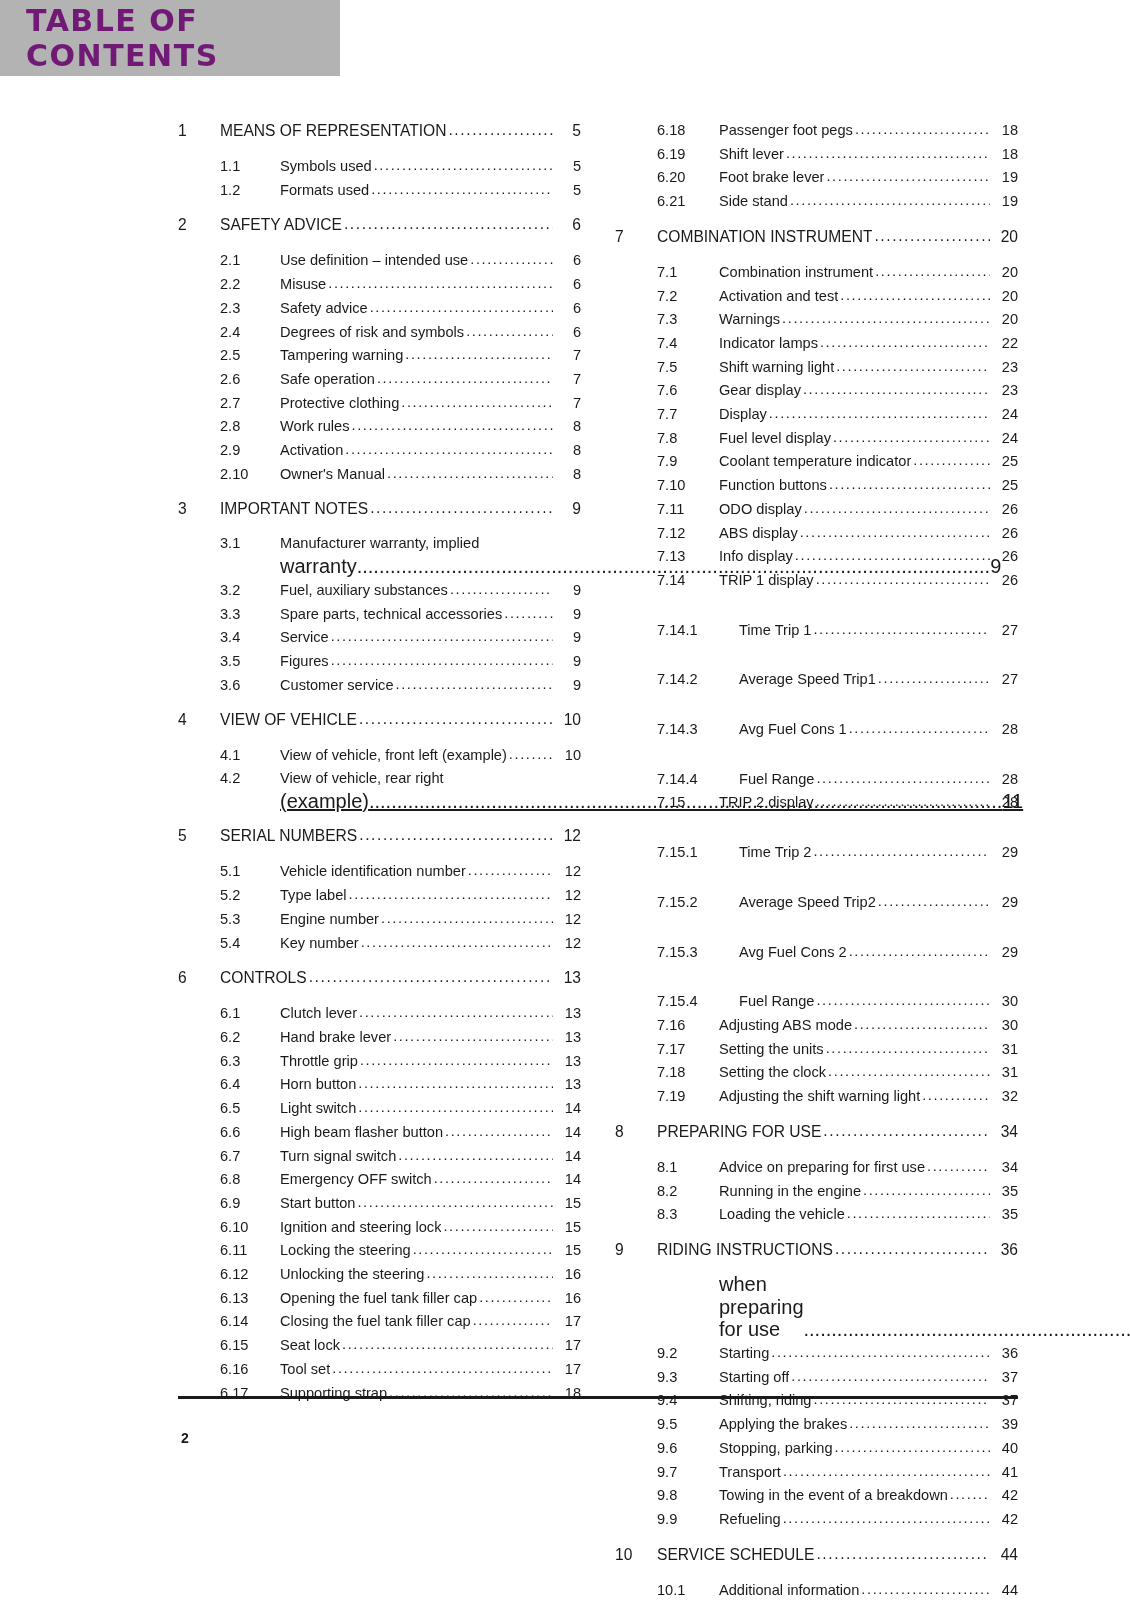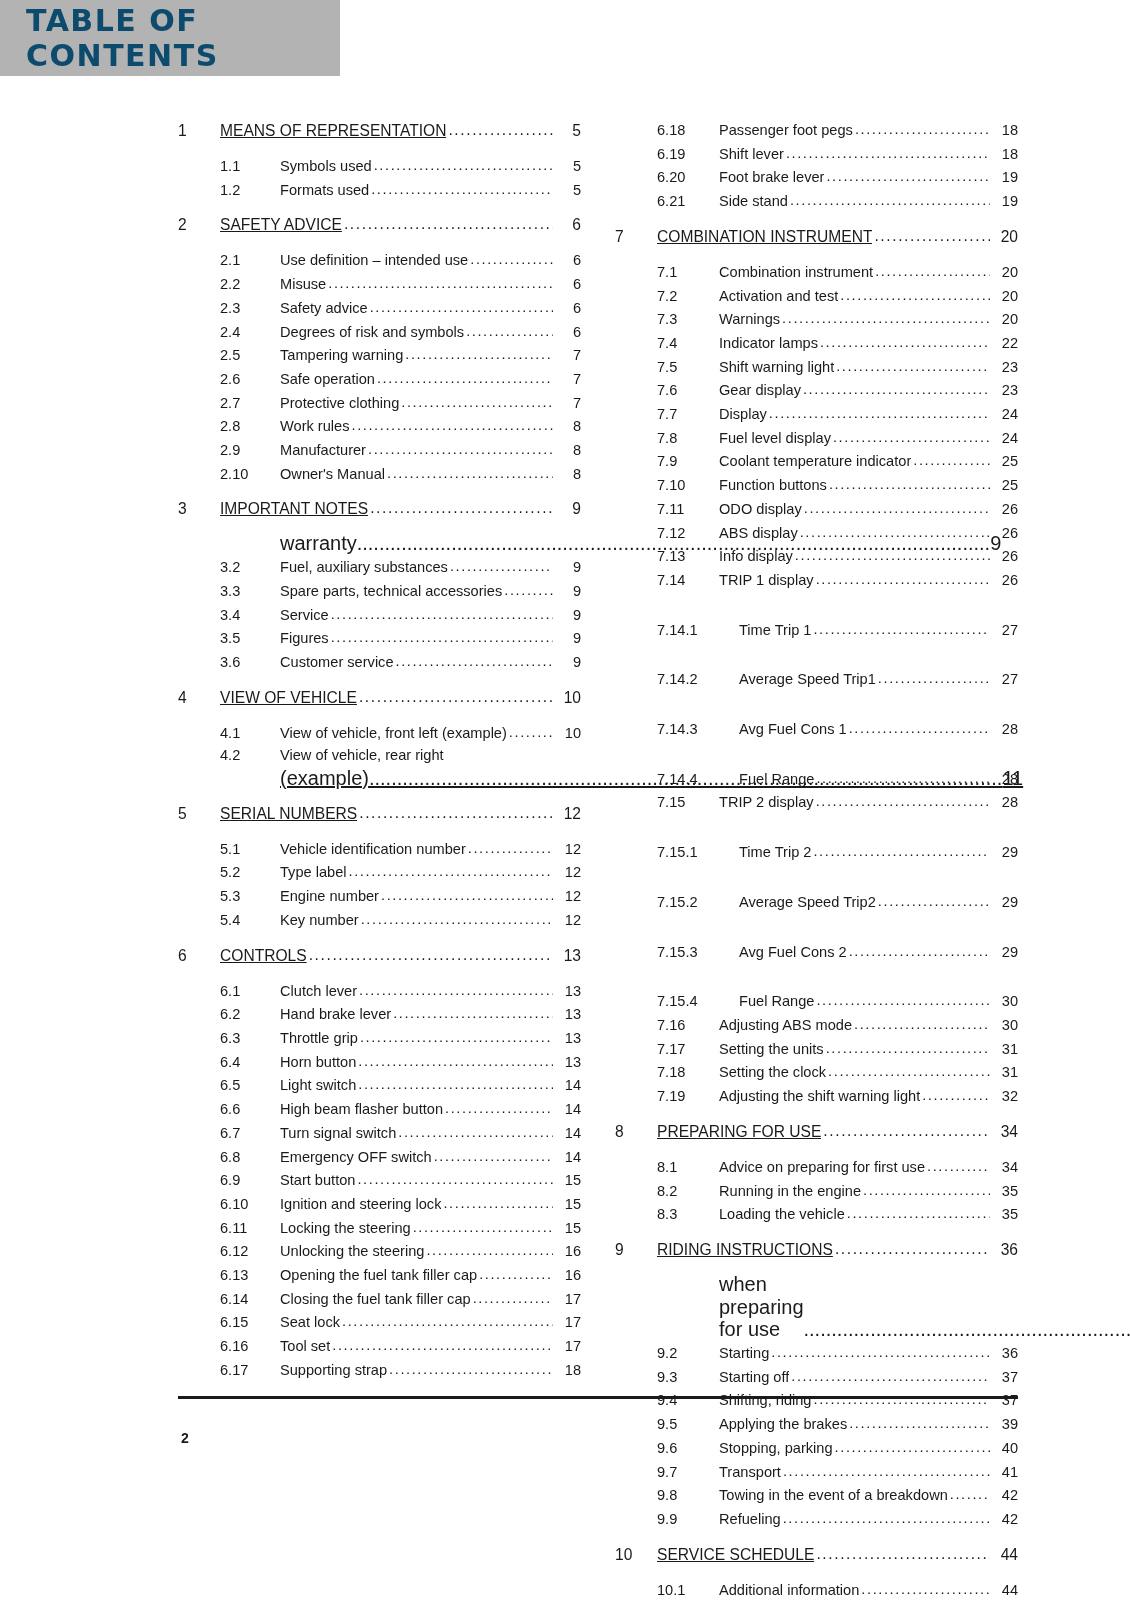--- a/index.html
+++ b/index.html
@@ -24,21 +24,21 @@
     width: 340px;
     height: 76px;
     background: #b3b3b3;
     display: flex;
     align-items: center;
   }
   .header-title {
     font-size: 30px;
     font-weight: bold;
     letter-spacing: 1.5px;
-    color: #0c4a6e;
+    color: #701a75;
     padding-left: 26px;
     font-family: "DejaVu Sans", sans-serif;
   }
 
   
   .toc-wrap {
     position: absolute;
     top: 118px;
     left: 178px;
     width: 840px;
@@ -80,21 +80,21 @@
     text-align: right;
     width: 26px;
   }
 
   
   .lvl1 {
     font-size: 15.6px;
     line-height: 24px;
   }
   .lvl1 .num { width: 42px; }
-  .lvl1 .txt { padding-left: 0; text-decoration: underline; }
+  .lvl1 .txt { padding-left: 0; }
 
   
   .lvl2 .num { width: 60px; padding-left: 42px; box-sizing: content-box; }
   
   .lvl3 .num { width: 60px; padding-left: 42px; box-sizing: content-box; }
   .lvl3 .txt { padding-left: 20px; }
 
   
   .col-right .lvl1 .num { width: 42px; }
   .col-right .lvl2 .num { width: 62px; padding-left: 42px; }
@@ -209,38 +209,42 @@
         <span class="pg">7</span>
       </div>
       <div class="entry lvl2">
         <span class="num">2.8</span>
         <span class="txt">Work rules</span>
         <span class="dots">..................................................................................................................</span>
         <span class="pg">8</span>
       </div>
       <div class="entry lvl2">
         <span class="num">2.9</span>
-        <span class="txt">Manufacturer</span>
+        <span class="txt">Activation</span>
         <span class="dots">..................................................................................................................</span>
         <span class="pg">8</span>
       </div>
       <div class="entry lvl2">
         <span class="num">2.10</span>
         <span class="txt">Owner's Manual</span>
         <span class="dots">..................................................................................................................</span>
         <span class="pg">8</span>
       </div>
       <div style="height: 11px;"></div>
       <div class="entry lvl1">
         <span class="num">3</span>
         <span class="txt">IMPORTANT NOTES</span>
         <span class="dots">..................................................................................................................</span>
         <span class="pg">9</span>
       </div>
       <div style="height: 11px;"></div>
+      <div class="entry lvl2">
+        <span class="num">3.1</span>
+        <span class="txt">Manufacturer warranty, implied</span>
+      </div>
       <div class="cont">
         <span class="num"></span>
         <span style="display: flex; flex: 1 1 auto; align-items: flex-end;">
           <span class="txt">warranty</span>
           <span class="dots">..................................................................................................................</span>
           <span class="pg">9</span>
         </span>
       </div>
       <div class="entry lvl2">
         <span class="num">3.2</span>

